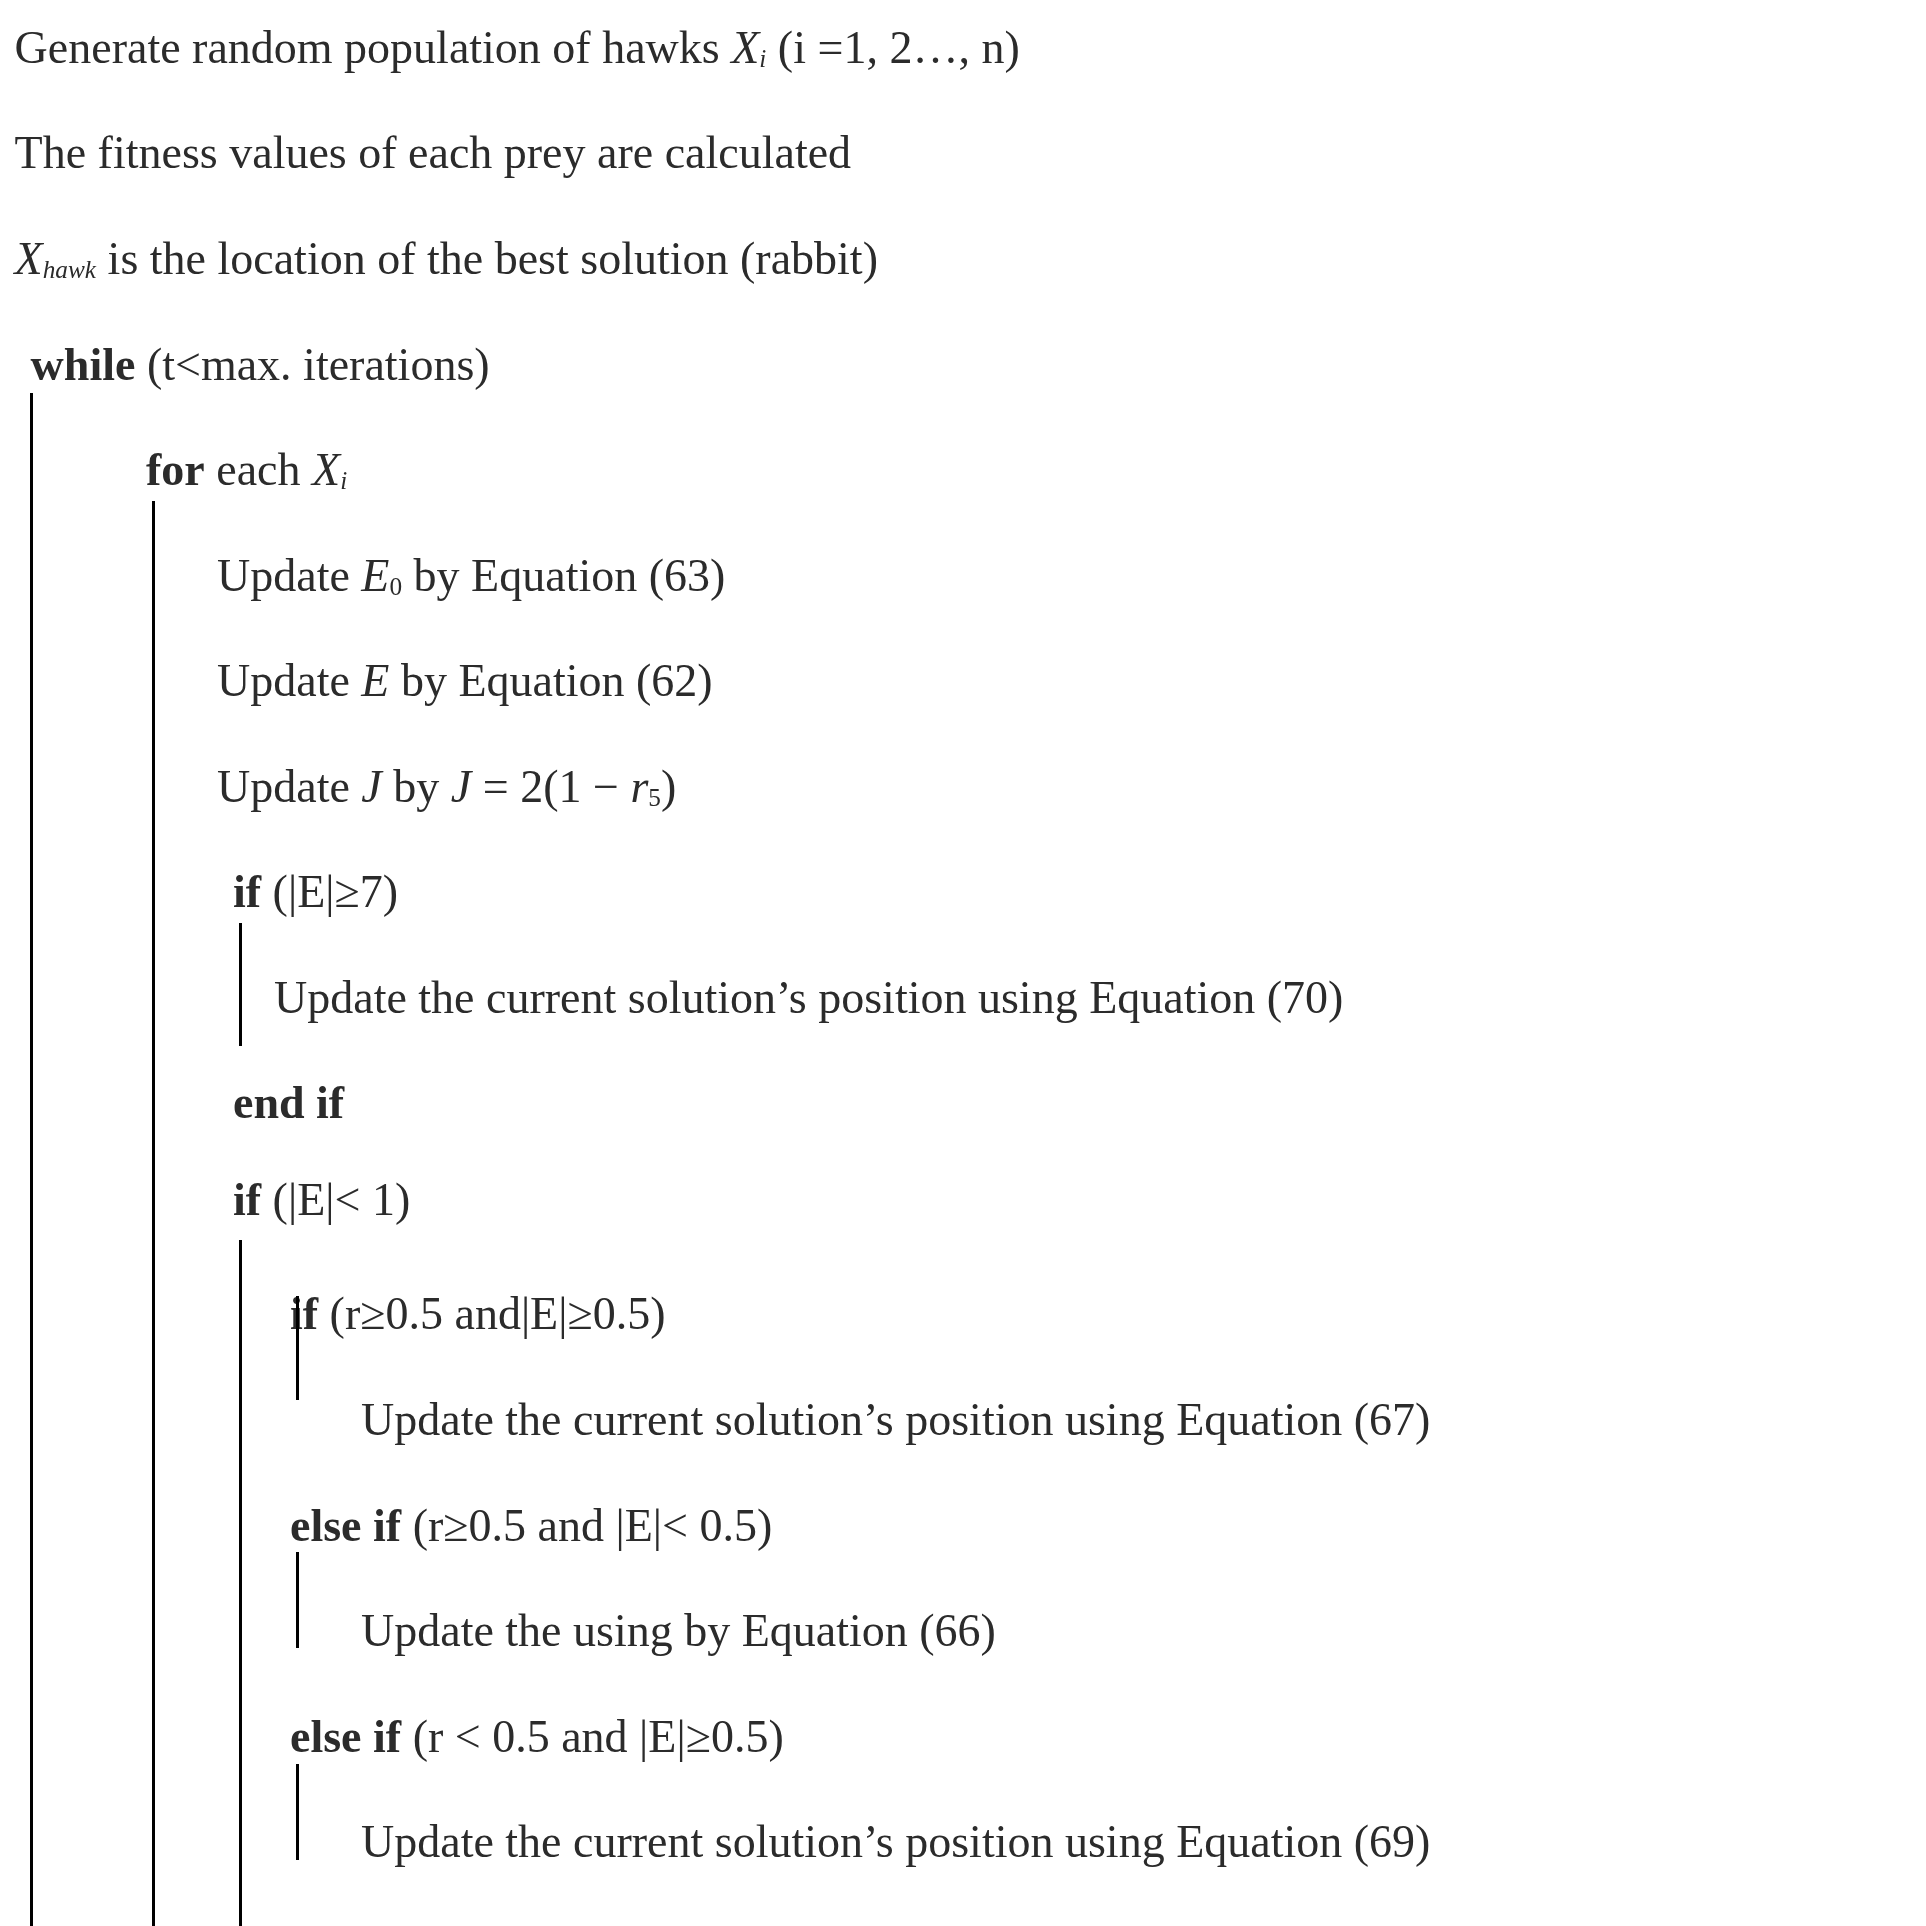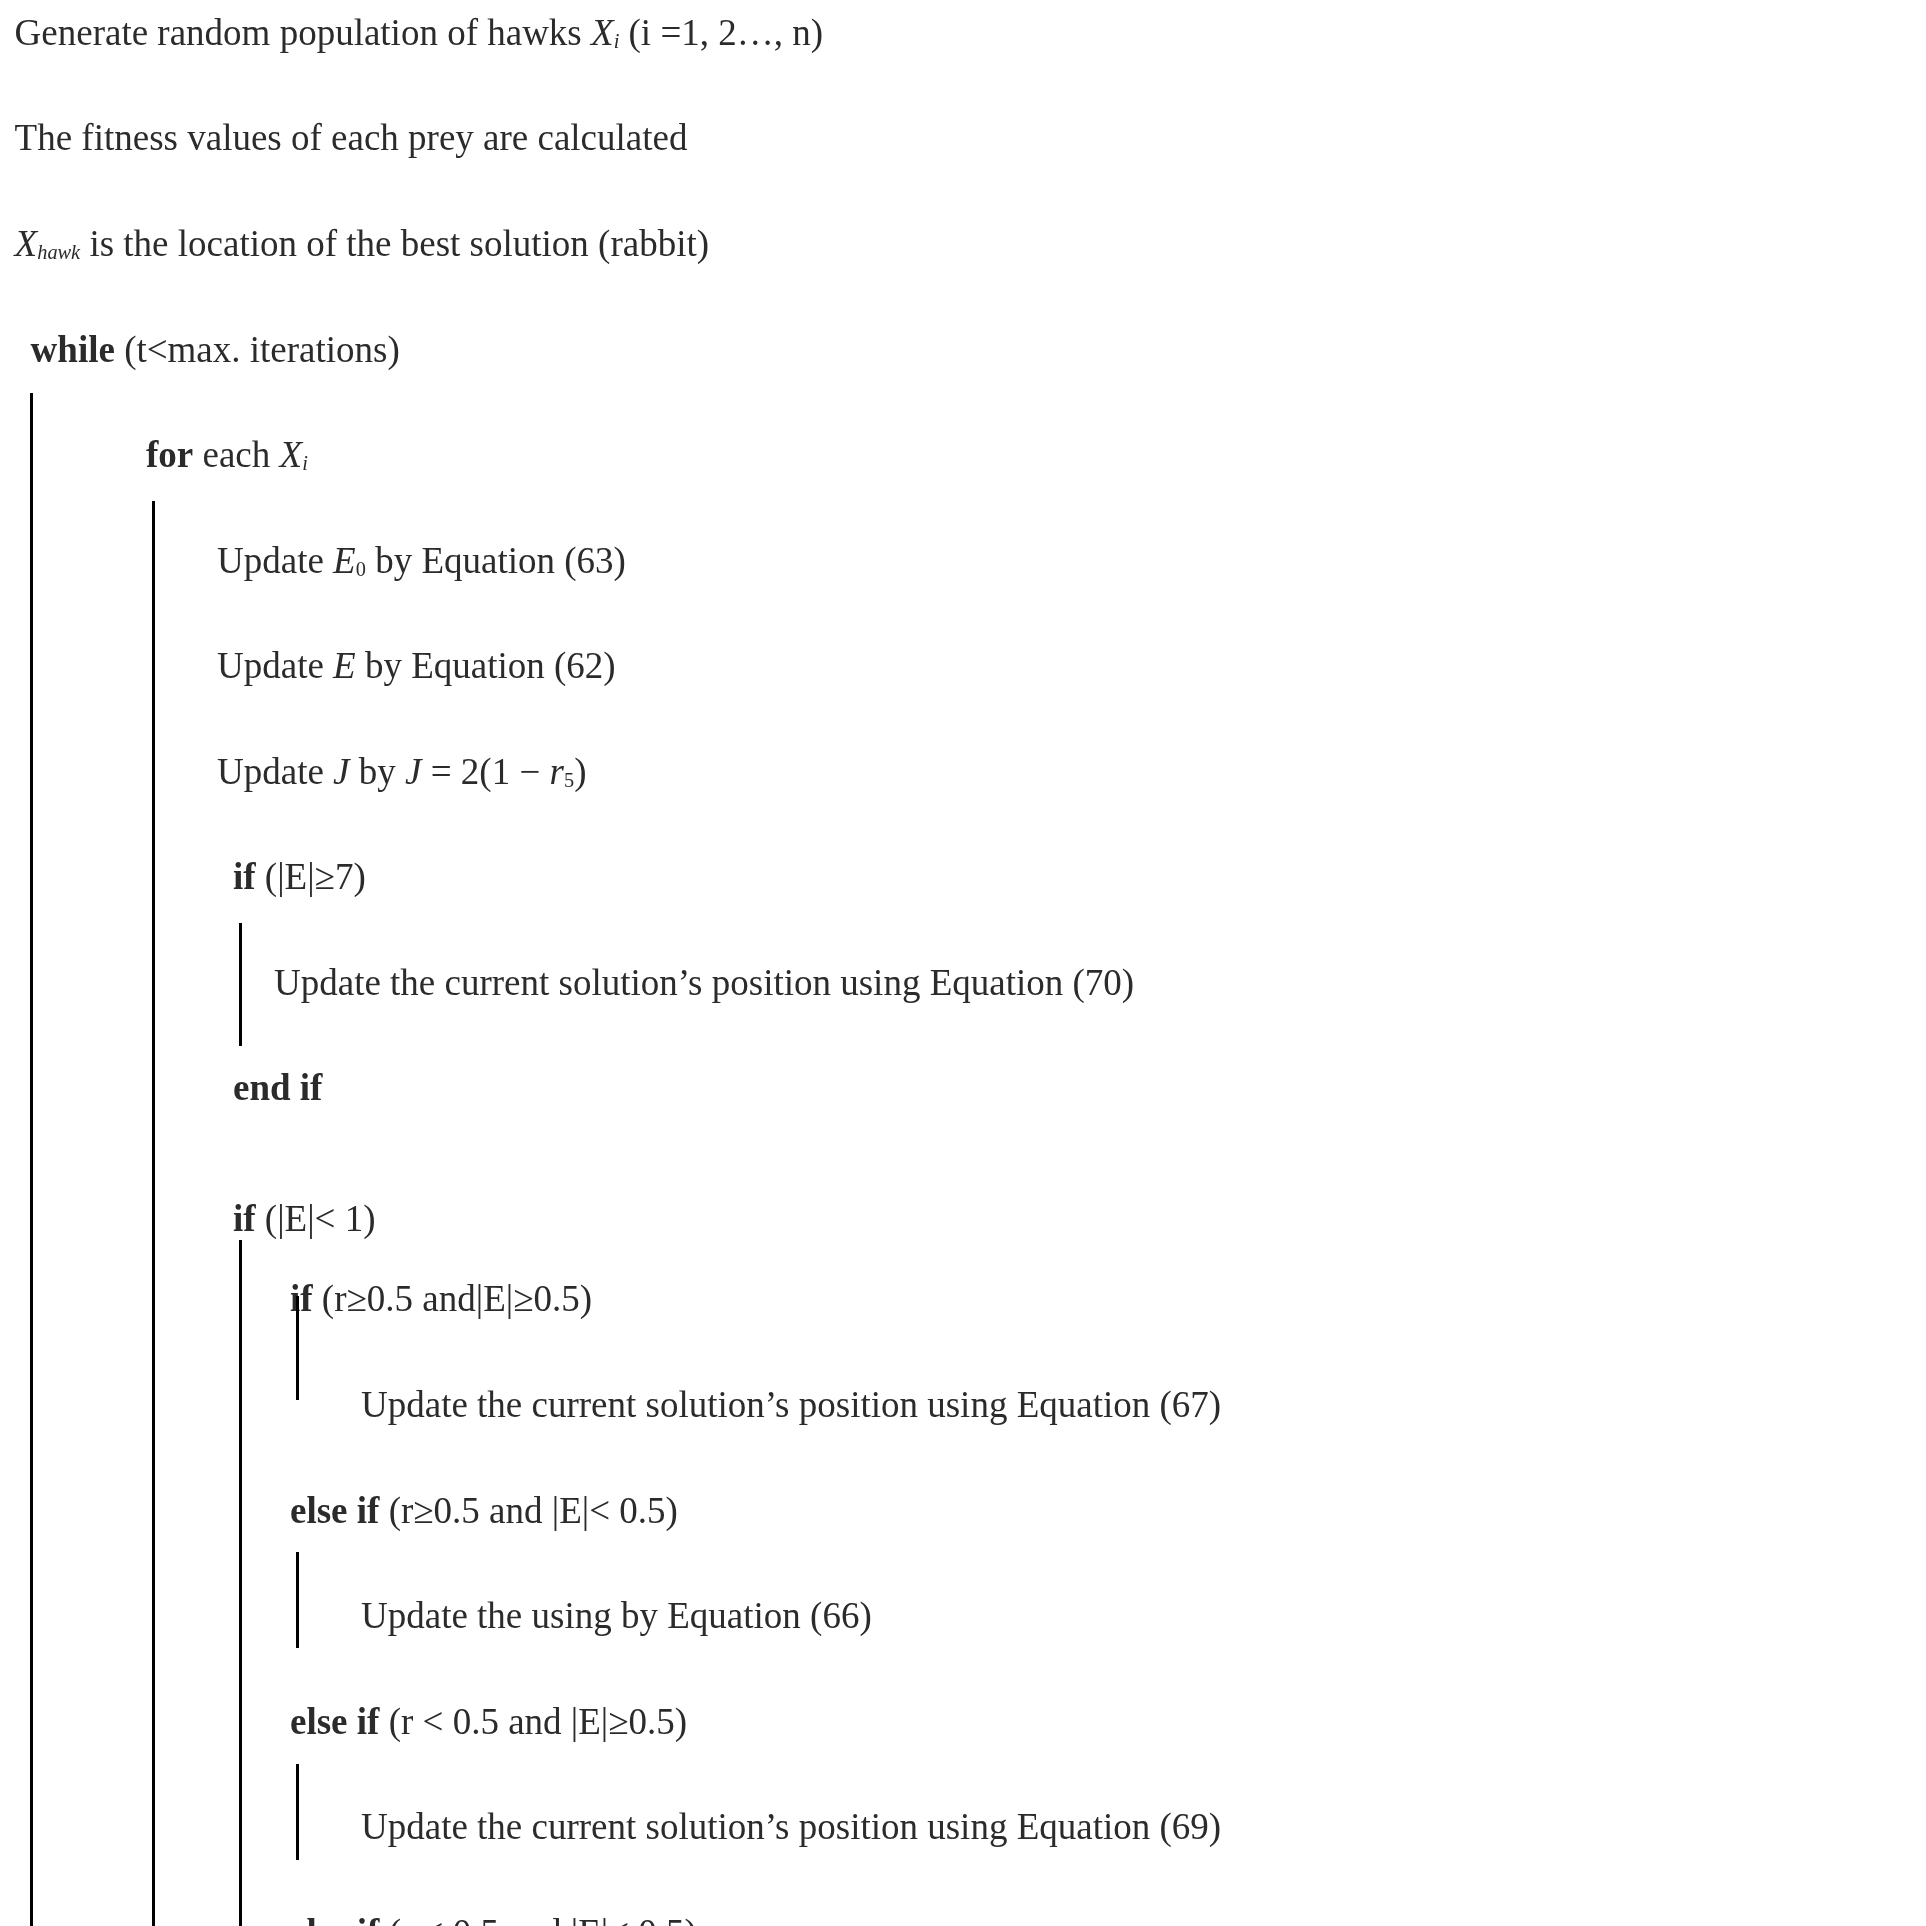--- a/index.html
+++ b/index.html
@@ -1,18 +1,18 @@
 <!DOCTYPE html>
 <html style="font-size:6.2px"><head>
 <meta charset="utf-8">
 <style>
   html, body { margin:0; padding:0; background:#ffffff; }
   body { width:2039px; height:2899px; position:relative; overflow:hidden;
          font-family:"Liberation Serif","DejaVu Serif",serif; color:#2b2b2b; }
-  .line { position:absolute; font-size:37px; line-height:57px; white-space:nowrap; }
+  .line { position:absolute; font-size:46px; line-height:88px; white-space:nowrap; }
   .kw { font-weight:bold;margin-left:16px; }
   .it { font-style:italic; }
   sub { font-size:0.55em; vertical-align:-0.15em; }
   .bar { position:absolute; width:3.1px; background:#000; }
 </style>
 </head>
 <body>
 
 <div class="line" style="left:14.6px;top:3.9px;">
   <span>Generate random population of hawks </span><span class="it">X</span><sub class="it">i</sub><span> (i =1, 2…, n)</span>
@@ -47,21 +47,21 @@
 <div class="line" style="left:217px;top:848px;">
   <span class="kw">if</span><span> (|E|≥7)</span>
 </div>
 <div class="bar" style="left:239px;top:923px;height:123px;"></div>
 <div class="line" style="left:274px;top:954px;">
   <span>Update the current solution’s position using Equation (70)</span>
 </div>
 <div class="line" style="left:217px;top:1059px;">
   <span class="kw">end if</span>
 </div>
-<div class="line" style="left:217px;top:1190px;text-align:center;">
+<div class="line" style="left:217px;top:1156px;text-align:center;">
   <span class="kw">if</span><span> (|E|&lt; 1)</span>
 </div>
 <div class="bar" style="left:239px;top:1240px;height:847px;"></div>
 
 <div class="line" style="left:274px;top:1270px;">
   <span class="kw">if</span><span> (r≥0.5 and|E|≥0.5)</span>
 </div>
 <div class="bar" style="left:296px;top:1296px;height:104px;"></div>
 <div class="line" style="left:361px;top:1376px;">
   <span>Update the current solution’s position using Equation (67)</span>

